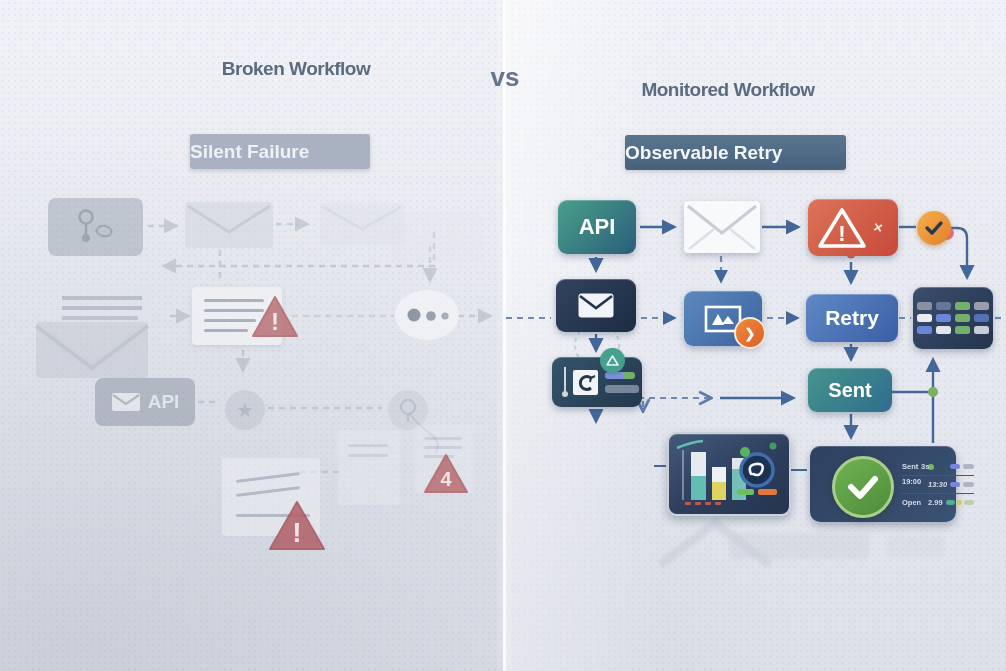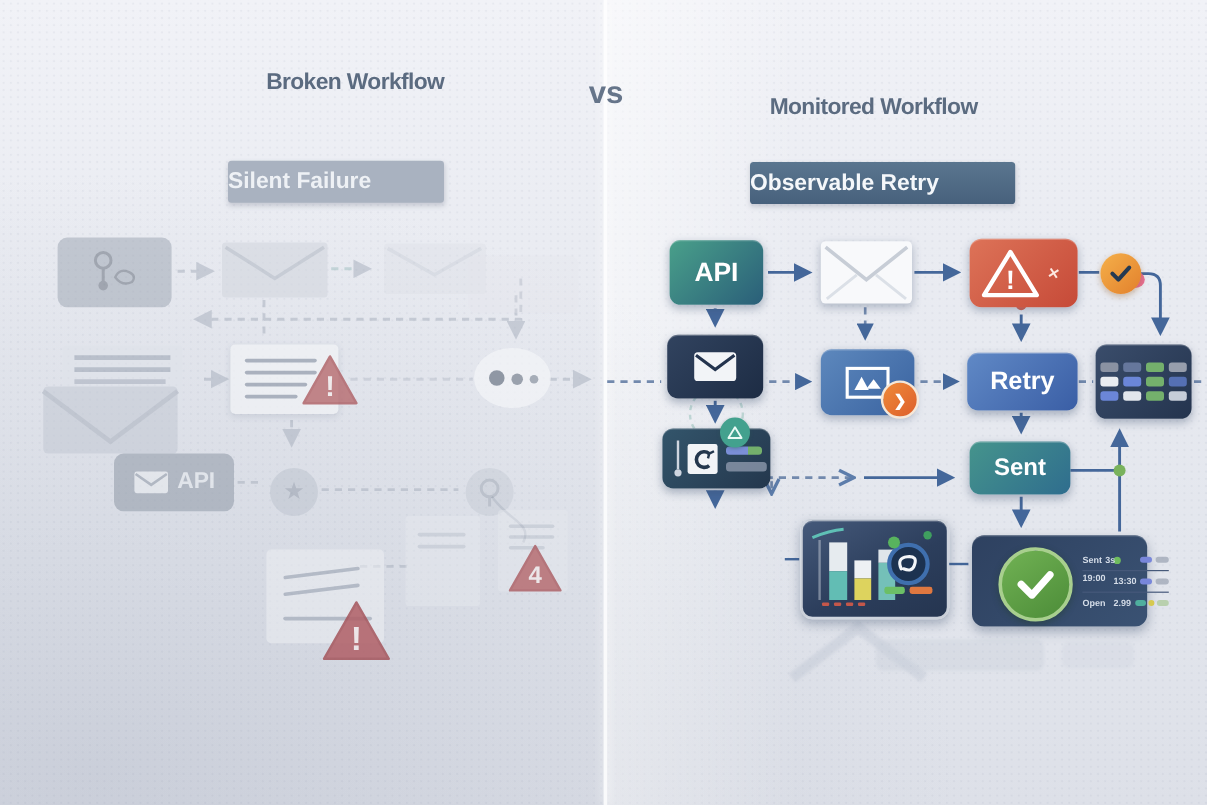--- a/index.html
+++ b/index.html
@@ -342,21 +342,21 @@
     <div class="abs" style="left:92px;top:12px;width:72px;">
       <div style="position:relative;height:17px;border-bottom:1px solid #46597a;">
         <span class="srow-label" style="position:absolute;left:0;top:4px;">Sent</span>
         <span class="abs" style="left:26px;top:6px;width:6px;height:6px;border-radius:50%;background:#6fbc5e;"></span>
         <span class="srow-label" style="position:absolute;left:19px;top:4px;">3s</span>
         <span class="pill pill-blue" style="left:48px;top:6px;width:10px;height:5px;"></span>
         <span class="pill pill-gray" style="left:61px;top:6px;width:11px;height:5px;opacity:.7;"></span>
       </div>
       <div style="position:relative;height:17px;border-bottom:1px solid #46597a;">
         <span class="srow-label" style="position:absolute;left:0;top:1px;">19:00</span>
-        <span class="srow-label" style="position:absolute;left:26px;top:4px;">13:30</span>
+        <span class="srow-label" style="position:absolute;left:26px;top:4px;font-style:italic;">13:30</span>
         <span class="pill pill-blue" style="left:48px;top:6px;width:10px;height:5px;"></span>
         <span class="pill pill-gray" style="left:61px;top:6px;width:11px;height:5px;opacity:.7;"></span>
       </div>
       <div style="position:relative;height:17px;">
         <span class="srow-label" style="position:absolute;left:0;top:4px;">Open</span>
         <span class="srow-label" style="position:absolute;left:26px;top:4px;">2.99</span>
         <span class="pill pill-teal" style="left:44px;top:6px;width:9px;height:5px;"></span>
         <span class="abs" style="left:55px;top:6px;width:5px;height:5px;border-radius:50%;background:#d6c94f;"></span>
         <span class="pill pill-pale" style="left:62px;top:6px;width:10px;height:5px;"></span>
       </div>

